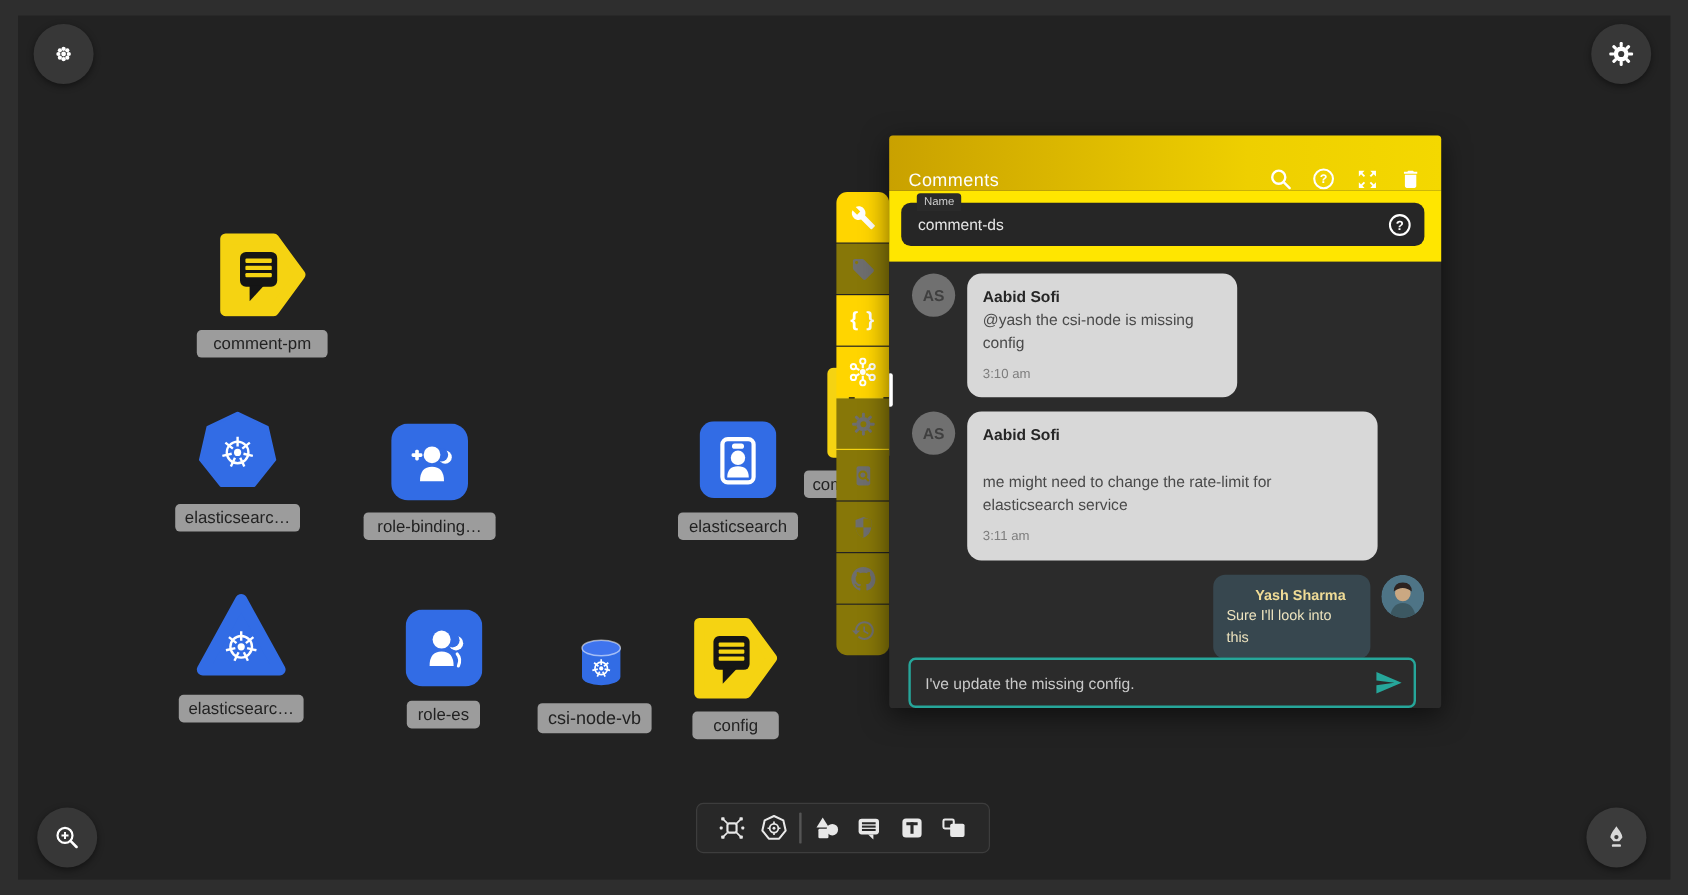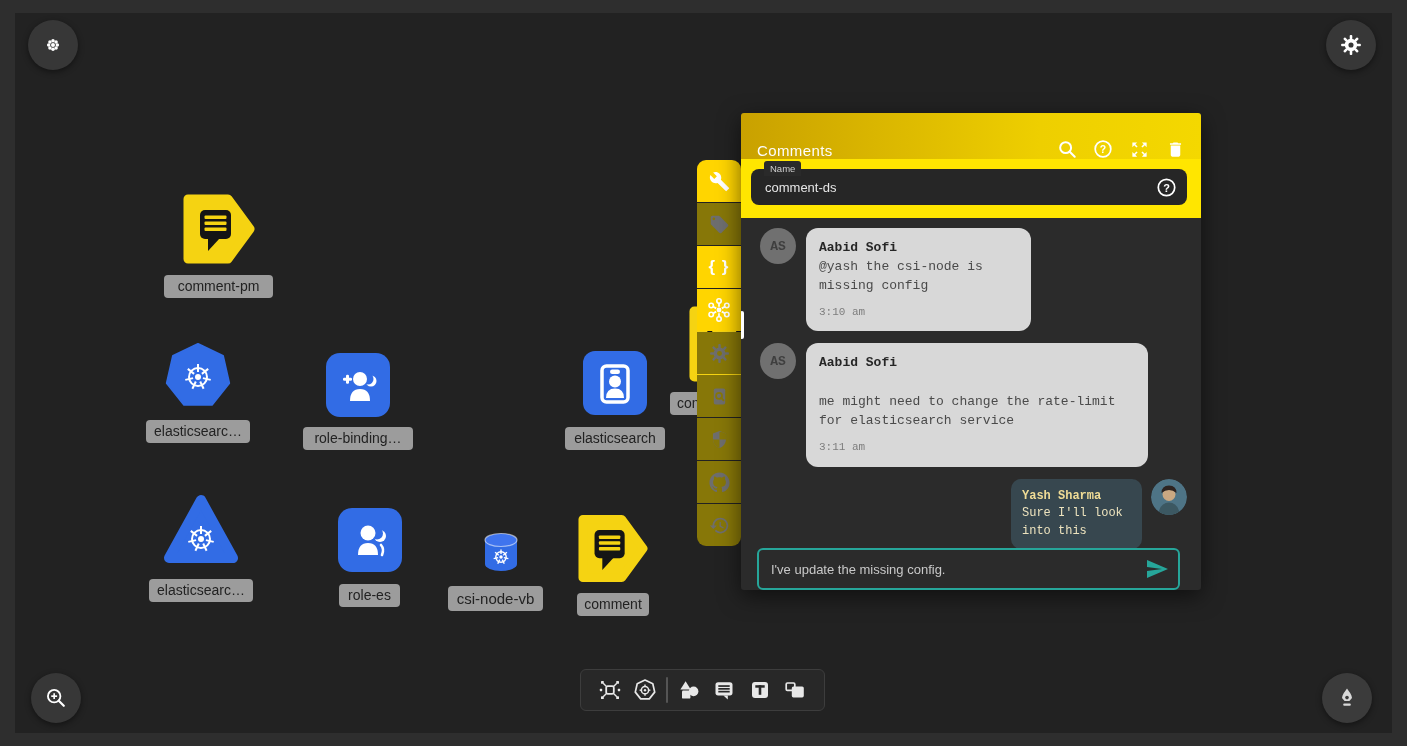--- a/index.html
+++ b/index.html
@@ -43,36 +43,36 @@
   .hicon { width:20px; height:20px; margin-left:16px; cursor:pointer; display:flex;
            align-items:center; justify-content:center; background:none; border:none; }
   #cp-name-section { background:#FFE600; padding:10px 14px 13px 10px; }
   #cp-name-wrap { position:relative; }
   #cp-name-input { width:100%; height:36px; background:#262626; border:none; border-radius:8px;
                    color:#e6e6e6; font-size:13px; padding:0 40px 0 14px; outline:none;
                    font-family:"Liberation Sans", sans-serif; }
   #cp-name-label { position:absolute; top:-8px; left:13px; background:#2a2a2a; color:#cfcfcf;
                    font-size:9.5px; padding:2px 6px; border-radius:3px 3px 0 0; }
   #cp-name-help { position:absolute; right:10px; top:8px; }
-  #cp-messages { flex:1; position:relative; padding:10px 14px 0 19px; overflow:hidden;font-family:Liberation Mono, monospace; }
+  #cp-messages { flex:1; position:relative; padding:10px 14px 0 19px; overflow:hidden; }
   .msg { display:flex; margin-bottom:12px; }
   .avatar { width:36px; height:36px; border-radius:50%; background:#707070; color:#3f3f3f;
             font-size:13px; font-weight:bold; display:flex; align-items:center; justify-content:center;
             flex:none; }
   .bubble { background:#D8D8D8; border-radius:12px; padding:11px 13px; color:#4a4a4a;
             font-size:13px; margin-left:10px; line-height:1.45; }
   .bubble .author { color:#262626; font-weight:bold; font-size:13px; }
   .bubble .time { color:#7d7d7d; font-size:11px; margin-top:9px; }
   #msg-0 .bubble { width:225px; }
   #msg-1 .bubble { width:342px; }
   #msg-1 .text { margin-top:20px; }
   #msg-2 { justify-content:flex-end; margin-top:12px; }
   #msg-2 .bubble { background:#37474F; width:131px; margin-left:0; margin-right:9px;
                    border-radius:10px; padding:9px 11px; }
-  #msg-2 .author { color:#F0DC96; font-size:12px; }
+  #msg-2 .author { color:#F0DC96; font-size:12px;margin-left:24px; }
   #msg-2 .text { color:#EDE3BE; font-size:12px; }
   #cp-scroll-thumb { position:absolute; left:-1px; top:93px; width:4px; height:28px;
                      background:#ffffff; border-radius:2px; }
   #cp-input-row { padding:0 21px 0 16px; position:relative; }
   #cp-chat-input { width:100%; height:42px; background:transparent; border:2px solid #26A69A;
                    border-radius:6px; color:#c9c9c9; font-size:13px; padding:0 46px 0 12px;
                    outline:none; font-family:"Liberation Sans", sans-serif; }
   #cp-send { position:absolute; right:32px; top:9px; background:none; border:none; cursor:pointer; }
 
   
@@ -212,21 +212,21 @@
 
     <div class="node" style="left:563px;top:501px;">
       <svg width="70" height="69" viewBox="0 0 72 70">
         <polygon points="5,5 45,5 67,35 45,65 5,65" fill="#F5D312" stroke="#F5D312" stroke-width="9" stroke-linejoin="round"></polygon>
         <rect x="17" y="16" width="31" height="29" rx="5" fill="#151515"></rect>
         <polygon points="25,44 25,57 37,44" fill="#151515"></polygon>
         <rect x="21.5" y="21.5" width="22" height="3.6" rx="1" fill="#F5D312"></rect>
         <rect x="21.5" y="27.5" width="22" height="3.6" rx="1" fill="#F5D312"></rect>
         <rect x="21.5" y="33.5" width="22" height="3.6" rx="1" fill="#F5D312"></rect>
       </svg>
-      <div class="chip" style="left:-1px;top:79px;width:72px;">comment</div>
+      <div class="chip" style="left:-1px;top:79px;width:72px;">config</div>
     </div>
   </div>
 
   <button class="fab" id="fab-menu">
     <svg width="20" height="20" viewBox="0 0 24 24" fill="#fff">
       <circle cx="17.2" cy="12" r="2.1"></circle>
         <circle cx="15.7" cy="15.7" r="2.1"></circle>
         <circle cx="12" cy="17.2" r="2.1"></circle>
       <circle cx="8.3" cy="15.7" r="2.1"></circle>
         <circle cx="6.8" cy="12" r="2.1"></circle>

